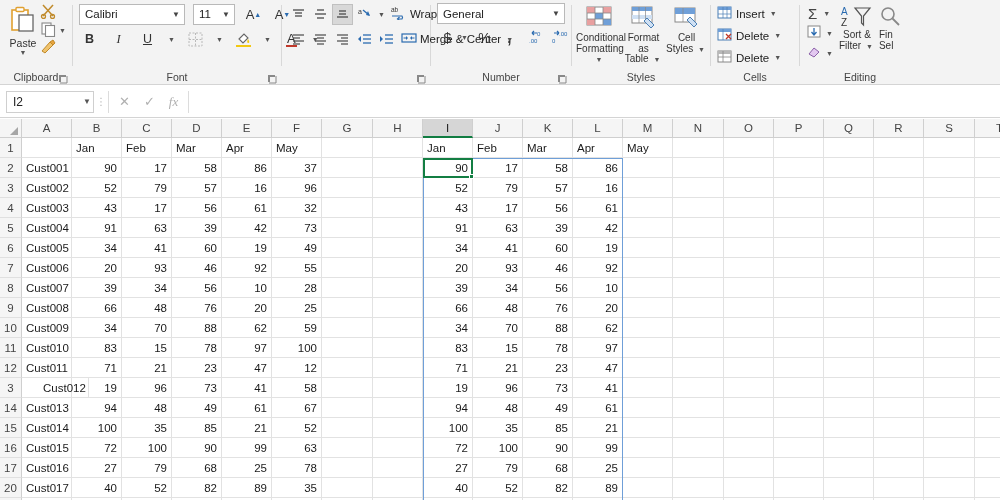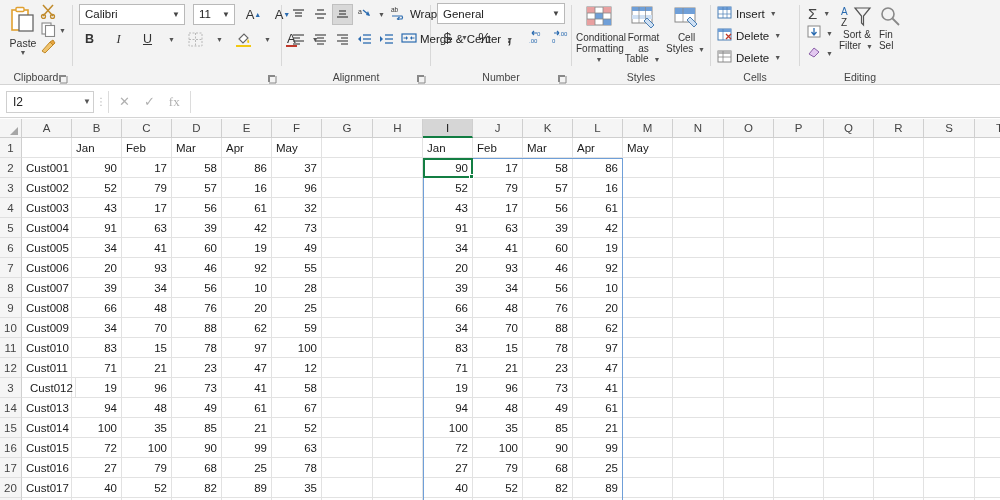--- a/index.html
+++ b/index.html
@@ -280,20 +280,21 @@
               </svg>
             </span>
           </div>
           <span class="caret">▼</span>
           <div class="ibtn">
             <span class="under-r" style="font-size:13px;line-height:13px;padding:0 1px;">A</span>
           </div>
           <span class="caret">▼</span>
         </div>
       </div>
+      <div class="grp-label">Font</div>
       <div class="dlg">
         <svg width="9" height="9" viewBox="0 0 9 9">
             <path d="M0 0 H7 V2 H2 V7 H0 Z" fill="#888"></path>
             <path d="M8 1 L8 8 L1 8" fill="none" stroke="#888" stroke-width="1"></path>
           </svg>
       </div>
     </div>
     <div class="grp-sep"></div>
 
     <div class="grp g-align">
@@ -387,21 +388,20 @@
                 <path d="M5 7 L2.5 7 M11 7 L13.5 7" stroke="#2a6bb0" stroke-width="1.2"></path>
                 <path d="M5 5 L7 7 L5 9 Z" fill="#2a6bb0"></path>
                   <path d="M11 5 L9 7 L11 9 Z" fill="#2a6bb0"></path>
               </svg>
             </span>
             <span>Merge &amp; Center</span>
             <span class="caret">▼</span>
           </div>
         </div>
       </div>
-      <div class="grp-label">Alignment</div>
       <div class="dlg">
         <svg width="9" height="9" viewBox="0 0 9 9">
             <path d="M0 0 H7 V2 H2 V7 H0 Z" fill="#888"></path>
             <path d="M8 1 L8 8 L1 8" fill="none" stroke="#888" stroke-width="1"></path>
           </svg>
       </div>
     </div>
     <div class="grp-sep"></div>
 
     <div class="grp g-num">
@@ -590,21 +590,21 @@
   <div class="fbar">
     <div class="namebox">
       <span class="nv">I2</span>
       <span class="nc">▼</span>
     </div>
     <div class="fb-grip">⋮</div>
     <div class="fb-div"></div>
     <div class="fb-btns">
       <span>✕</span>
       <span>✓</span>
-      <span style="font-family:'Liberation Serif',serif;">fx</span>
+      <span style="font-style:italic;font-family:'Liberation Serif',serif;">fx</span>
     </div>
     <div class="fb-div"></div>
   </div>
 
   <div class="gridwrap">
     <div class="corner">
         <i></i>
       </div>
     <div class="colhdr" id="colhdr">
         <div class="ch" style="left: 22px; width: 50px;">A</div>
@@ -1039,21 +1039,21 @@
         <div class="cell txt" style="left: 0px; top: 40px; width: 50px;">Cust002</div>
         <div class="cell txt" style="left: 0px; top: 60px; width: 50px;">Cust003</div>
         <div class="cell txt" style="left: 0px; top: 80px; width: 50px;">Cust004</div>
         <div class="cell txt" style="left: 0px; top: 100px; width: 50px;">Cust005</div>
         <div class="cell txt" style="left: 0px; top: 120px; width: 50px;">Cust006</div>
         <div class="cell txt" style="left: 0px; top: 140px; width: 50px;">Cust007</div>
         <div class="cell txt" style="left: 0px; top: 160px; width: 50px;">Cust008</div>
         <div class="cell txt" style="left: 0px; top: 180px; width: 50px;">Cust009</div>
         <div class="cell txt" style="left: 0px; top: 200px; width: 50px;">Cust010</div>
         <div class="cell txt" style="left: 0px; top: 220px; width: 50px;">Cust011</div>
-        <div class="cell txt" style="left: 4px; top: 240px; width: 50px;">Cust012</div>
+        <div class="cell txt" style="left: 17px; top: 240px; width: 50px;">Cust012</div>
         <div class="cell txt" style="left: 0px; top: 260px; width: 50px;">Cust013</div>
         <div class="cell txt" style="left: 0px; top: 280px; width: 50px;">Cust014</div>
         <div class="cell txt" style="left: 0px; top: 300px; width: 50px;">Cust015</div>
         <div class="cell txt" style="left: 0px; top: 320px; width: 50px;">Cust016</div>
         <div class="cell txt" style="left: 0px; top: 340px; width: 50px;">Cust017</div>
         <div class="cell txt" style="left: 0px; top: 360px; width: 50px;">Cust018</div>
         <div class="cell num" style="left: 50px; top: 20px; width: 50px;">90</div>
         <div class="cell num" style="left: 100px; top: 20px; width: 50px;">17</div>
         <div class="cell num" style="left: 150px; top: 20px; width: 50px;">58</div>
         <div class="cell num" style="left: 200px; top: 20px; width: 50px;">86</div>

